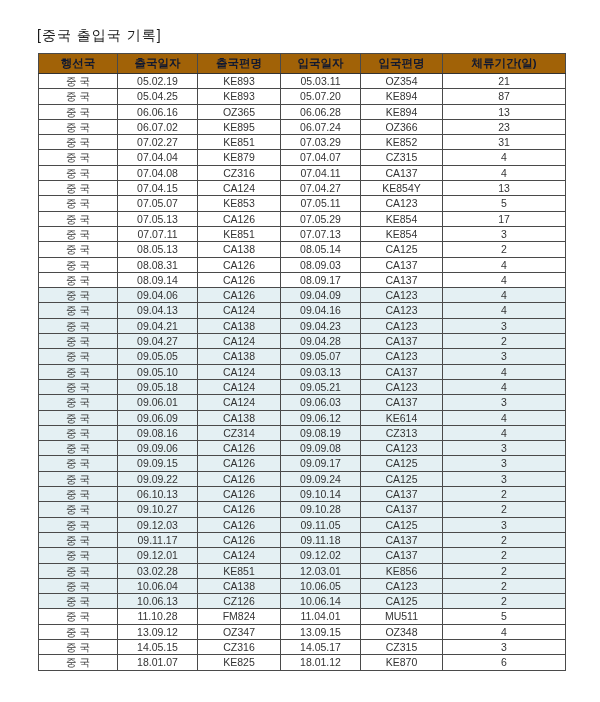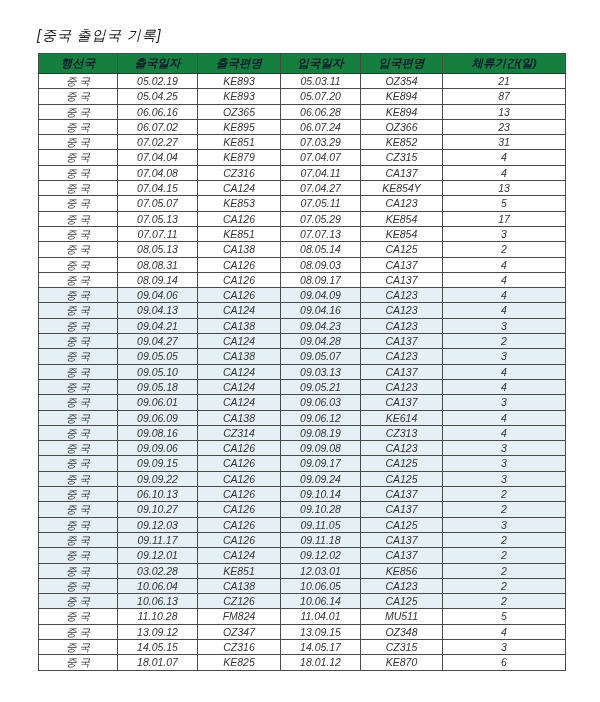--- a/index.html
+++ b/index.html
@@ -3,40 +3,40 @@
 <meta charset="utf-8">
 <style>
   html,body{margin:0;padding:0;}
   body{
     width:600px;height:702px;
     background:#ffffff;
     font-family:"Liberation Sans","DejaVu Sans",sans-serif;
     color:#222;
     overflow:hidden;
   }
-  .page{position:relative;width:600px;height:702px;font-style:italic;}
+  .page{position:relative;width:600px;height:702px;}
   .doc-title{
     position:absolute;left:37px;top:27px;
     font-size:14px;letter-spacing:1px;color:#1a1a1a;
     font-weight:400;white-space:pre;
   }
   table.records{
     position:absolute;left:38px;top:53px;
     width:527px;
     border-collapse:collapse;
     table-layout:fixed;
   }
   table.records,
   table.records th,
   table.records td{
     border:1px solid #4a4a4a;
   }
   table.records{border:1.5px solid #333;}
   table.records th{
-    background:#15803d;
+    background:#a16207;
     color:#101830;
     font-weight:bold;
     font-size:11.5px;
     height:19px;
     padding:0 2px;
     text-align:center;
     border-bottom:1.5px solid #333;
   }
   table.records td{
     font-size:10.5px;

